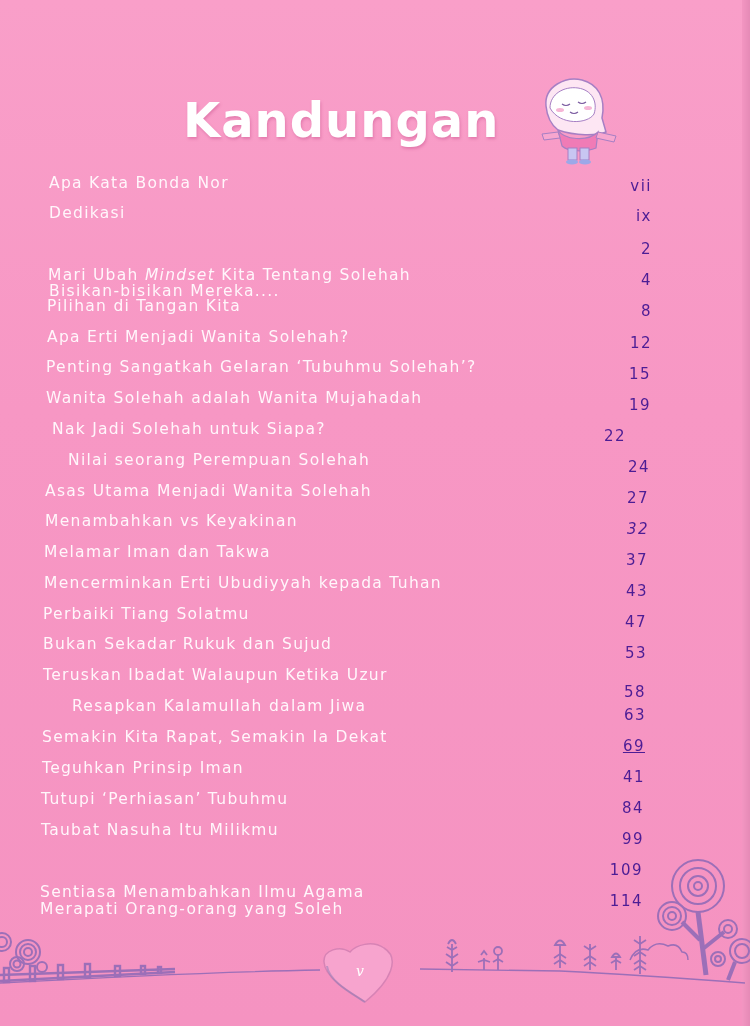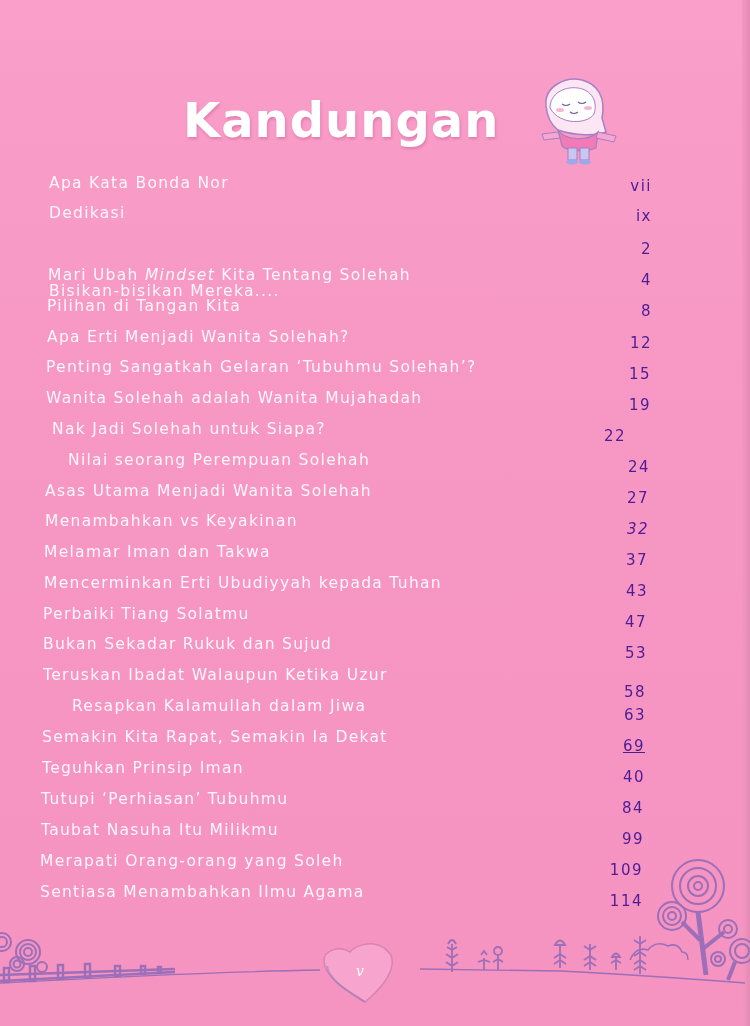--- a/index.html
+++ b/index.html
@@ -165,33 +165,33 @@
   <div class="toc-page" style="left:586px; top:703px;">63</div>
 
   <div class="toc-row" style="left:42px; top:728px;">
     <span class="toc-title">Semakin Kita Rapat, Semakin Ia Dekat</span>
   </div>
   <div class="toc-page" style="left:585px; top:734px;text-decoration:underline;">69</div>
 
   <div class="toc-row" style="left:42px; top:759px;">
     <span class="toc-title">Teguhkan Prinsip Iman</span>
   </div>
-  <div class="toc-page" style="left:585px; top:765px;">40</div>
+  <div class="toc-page" style="left:585px; top:765px;">41</div>
 
   <div class="toc-row" style="left:41px; top:790px;">
     <span class="toc-title">Tutupi ‘Perhiasan’ Tubuhmu</span>
   </div>
   <div class="toc-page" style="left:584px; top:796px;">84</div>
 
   <div class="toc-row" style="left:41px; top:821px;">
     <span class="toc-title">Taubat Nasuha Itu Milikmu</span>
   </div>
   <div class="toc-page" style="left:584px; top:827px;">99</div>
 
-  <div class="toc-row" style="left:40px; top:852px;">
+  <div class="toc-row" style="left:40px; top:900px;">
     <span class="toc-title">Merapati Orang-orang yang Soleh</span>
   </div>
   <div class="toc-page" style="left:583px; top:858px;">109</div>
 
   <div class="toc-row" style="left:40px; top:883px;">
     <span class="toc-title">Sentiasa Menambahkan Ilmu Agama</span>
   </div>
   <div class="toc-page" style="left:583px; top:889px;">114</div>
 </div>
 

